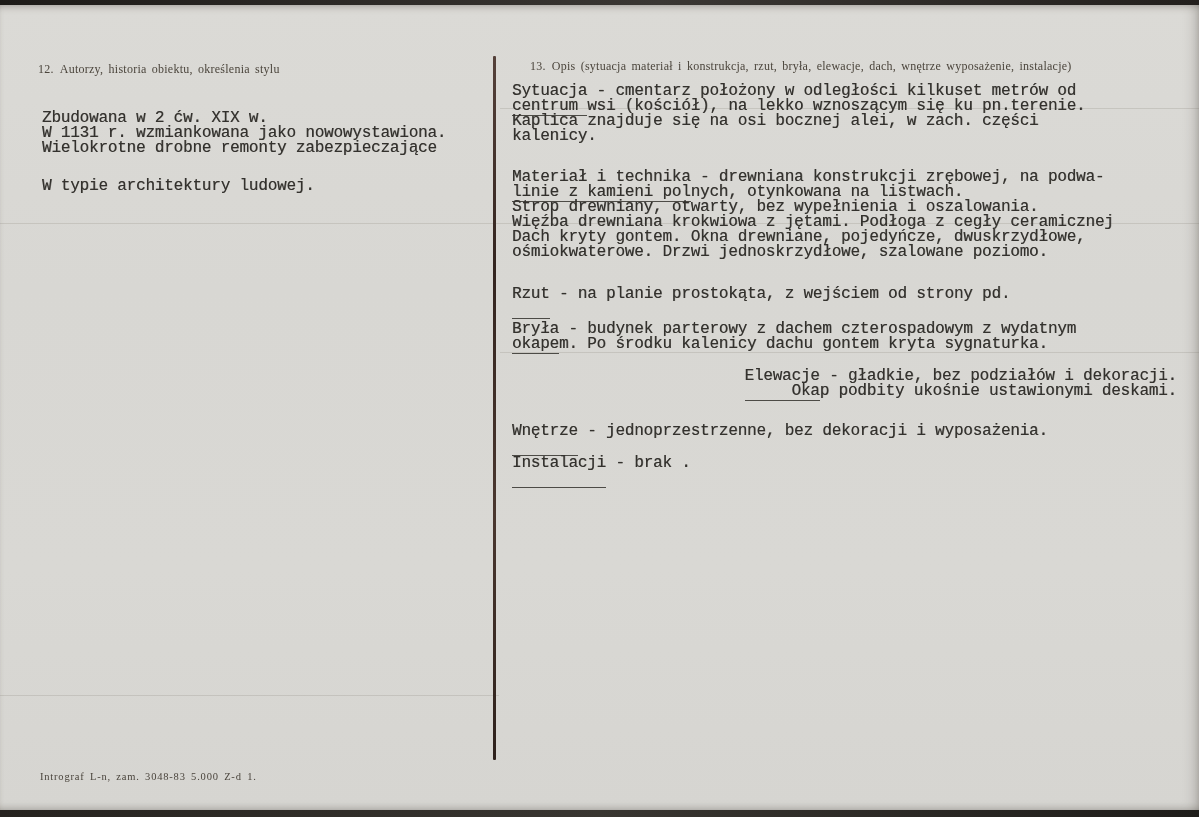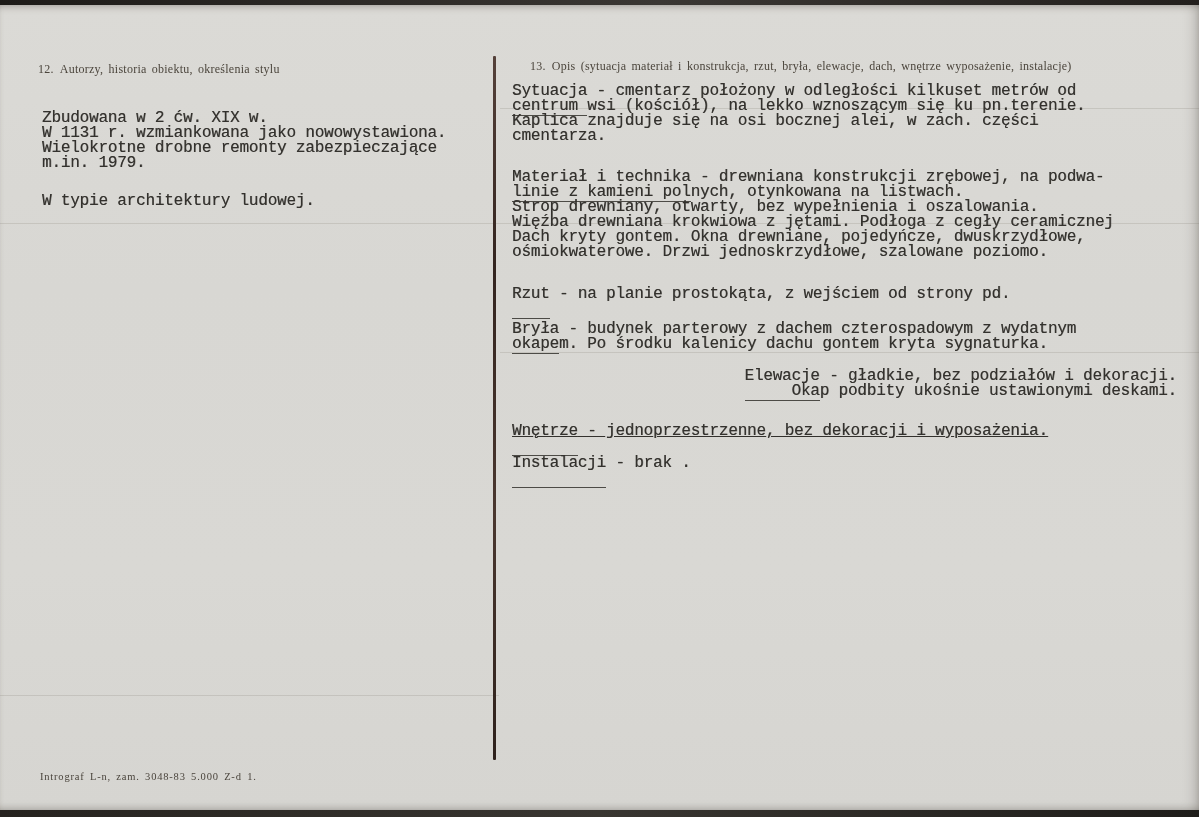--- a/index.html
+++ b/index.html
@@ -47,21 +47,21 @@
   .col-left  { position:absolute; left:42px;  top:111px; width:445px; }
   .col-right { position:absolute; left:512px; top:84px;  width:665px; }
 
   .para { margin:0; }
   .col-left  .para.lp0 { margin-bottom:23px; }
   .col-right .para.rp0 { margin-bottom:26px; }
   .col-right .para.rp1 { margin-bottom:27px; }
   .col-right .para.rp2 { margin-bottom:20px; }
   .col-right .para.rp3 { margin-bottom:17px; }
   .col-right .para.rp4 { margin-bottom:25px;text-align:right; }
-  .col-right .para.rp5 { margin-bottom:17px;text-decoration:underline; }
+  .col-right .para.rp5 { margin-bottom:17px; }
 
   .line { white-space:pre; }
   .u {
     border-bottom:1.6px solid rgba(52,50,45,0.85);
     padding-bottom:15px;
   }
 
   .footer-imprint {
     position:absolute; left:40px; top:771px;
     font-family:"Liberation Serif", "DejaVu Serif", serif;
@@ -90,34 +90,33 @@
 
 <div class="print-head head-right">
   <span class="num">13.</span><span>Opis (sytuacja materiał i konstrukcja, rzut, bryła, elewacje, dach, wnętrze wyposażenie, instalacje)</span>
 </div>
 
 <div class="col-left typed">
   <div class="para lp0">
     <div class="line">Zbudowana w 2 ćw. XIX w.</div>
     <div class="line">W 1131 r. wzmiankowana jako nowowystawiona.</div>
     <div class="line">Wielokrotne drobne remonty zabezpieczające</div>
-    <div class="line">m.in. 1979.</div>
   </div>
   <div class="para lp1">
     <div class="line">W typie architektury ludowej.</div>
   </div>
 </div>
 
 <div class="col-right typed">
 
   <div class="para rp0">
     <div class="line"><span class="u">Sytuacja</span><span> - cmentarz położony w odległości kilkuset metrów od</span></div>
     <div class="line">centrum wsi (kościół), na lekko wznoszącym się ku pn.terenie.</div>
     <div class="line">Kaplica znajduje się na osi bocznej alei, w zach. części</div>
-    <div class="line">cmentarza.</div>
+    <div class="line">kalenicy.</div>
   </div>
 
   <div class="para rp1">
     <div class="line"><span class="u">Materiał i technika</span><span> - drewniana konstrukcji zrębowej, na podwa-</span></div>
     <div class="line">linie z kamieni polnych, otynkowana na listwach.</div>
     <div class="line">Strop drewniany, otwarty, bez wypełnienia i oszalowania.</div>
     <div class="line">Więźba drewniana krokwiowa z jętami. Podłoga z cegły ceramicznej</div>
     <div class="line">Dach kryty gontem. Okna drewniane, pojedyńcze, dwuskrzydłowe,</div>
     <div class="line">ośmiokwaterowe. Drzwi jednoskrzydłowe, szalowane poziomo.</div>
   </div>

